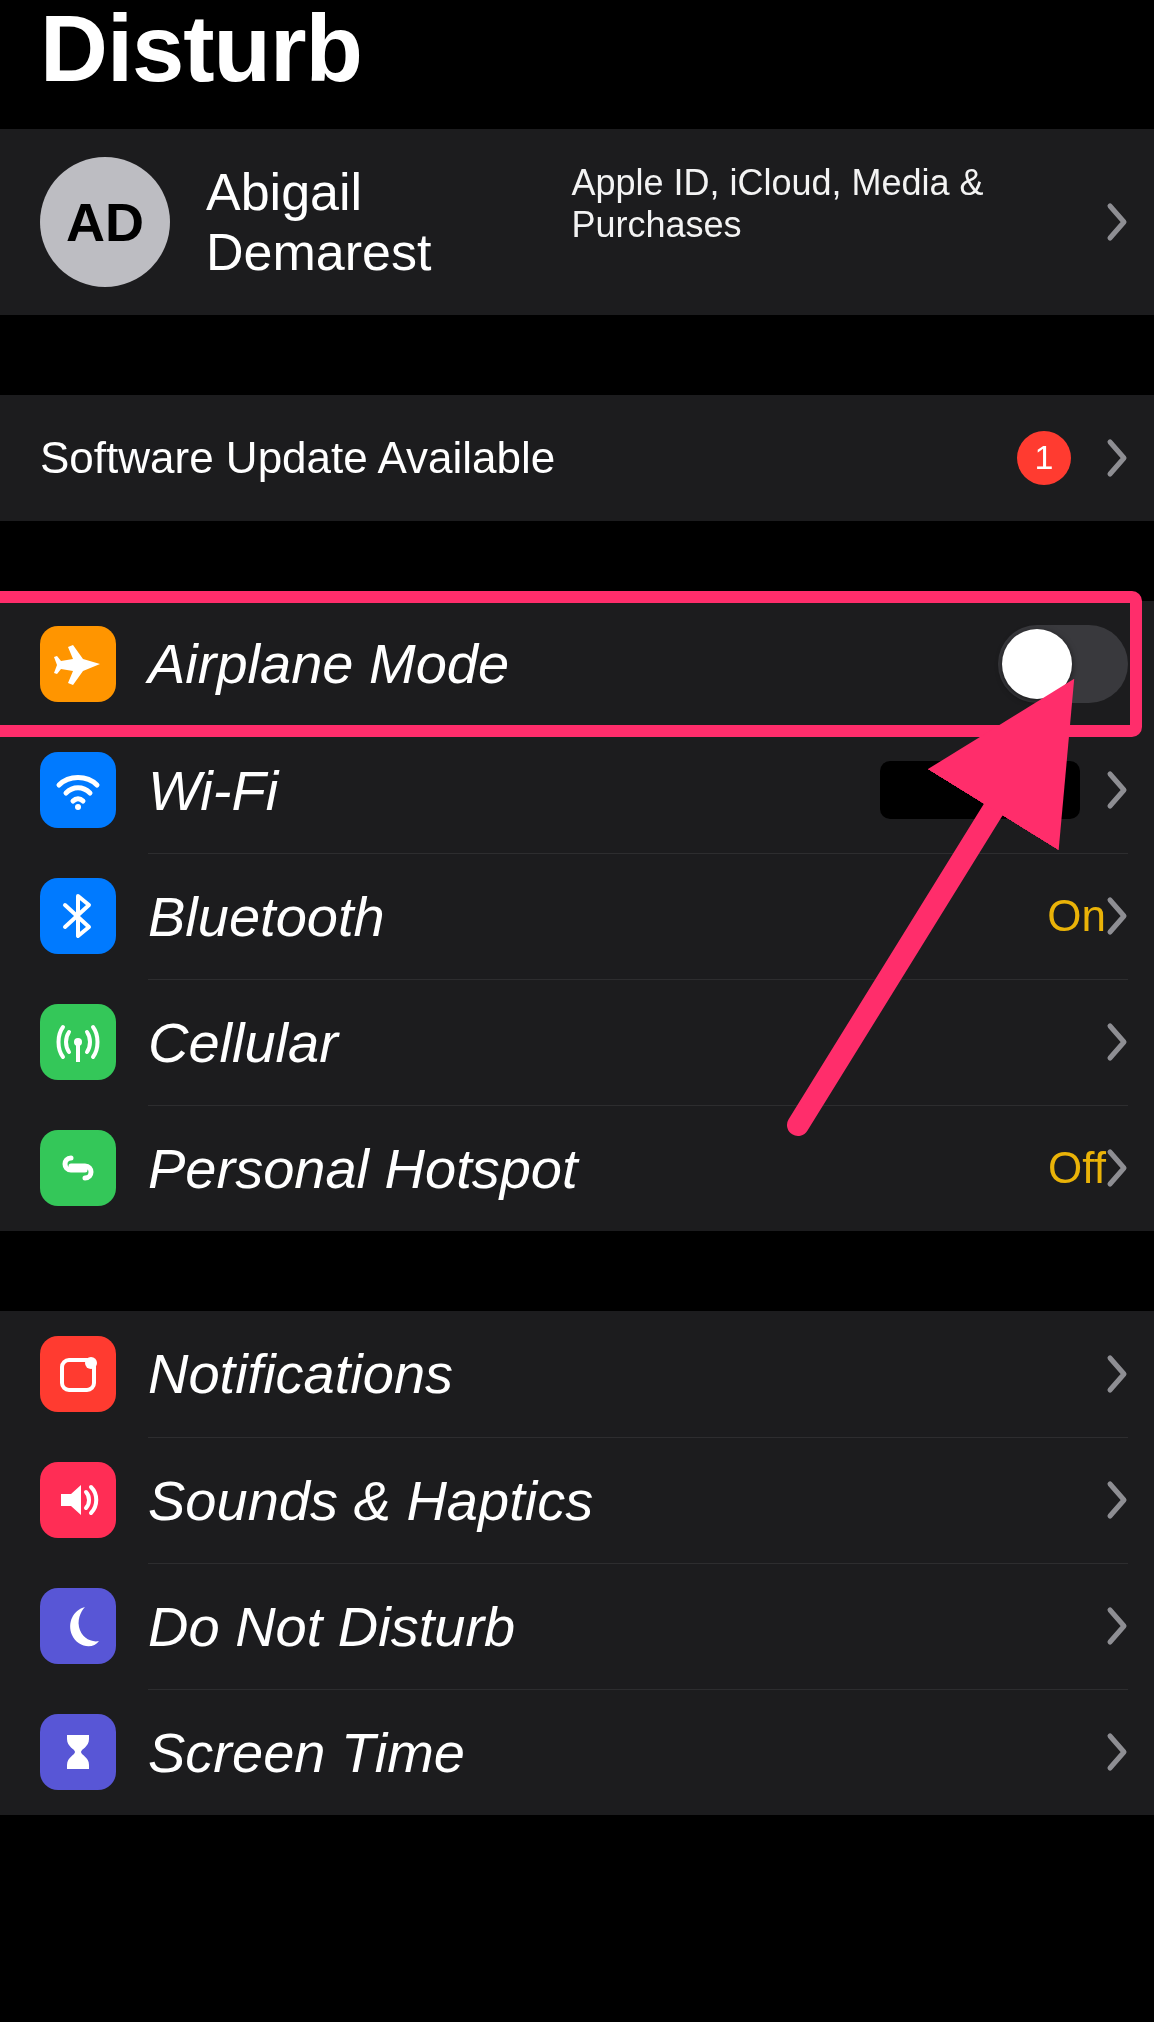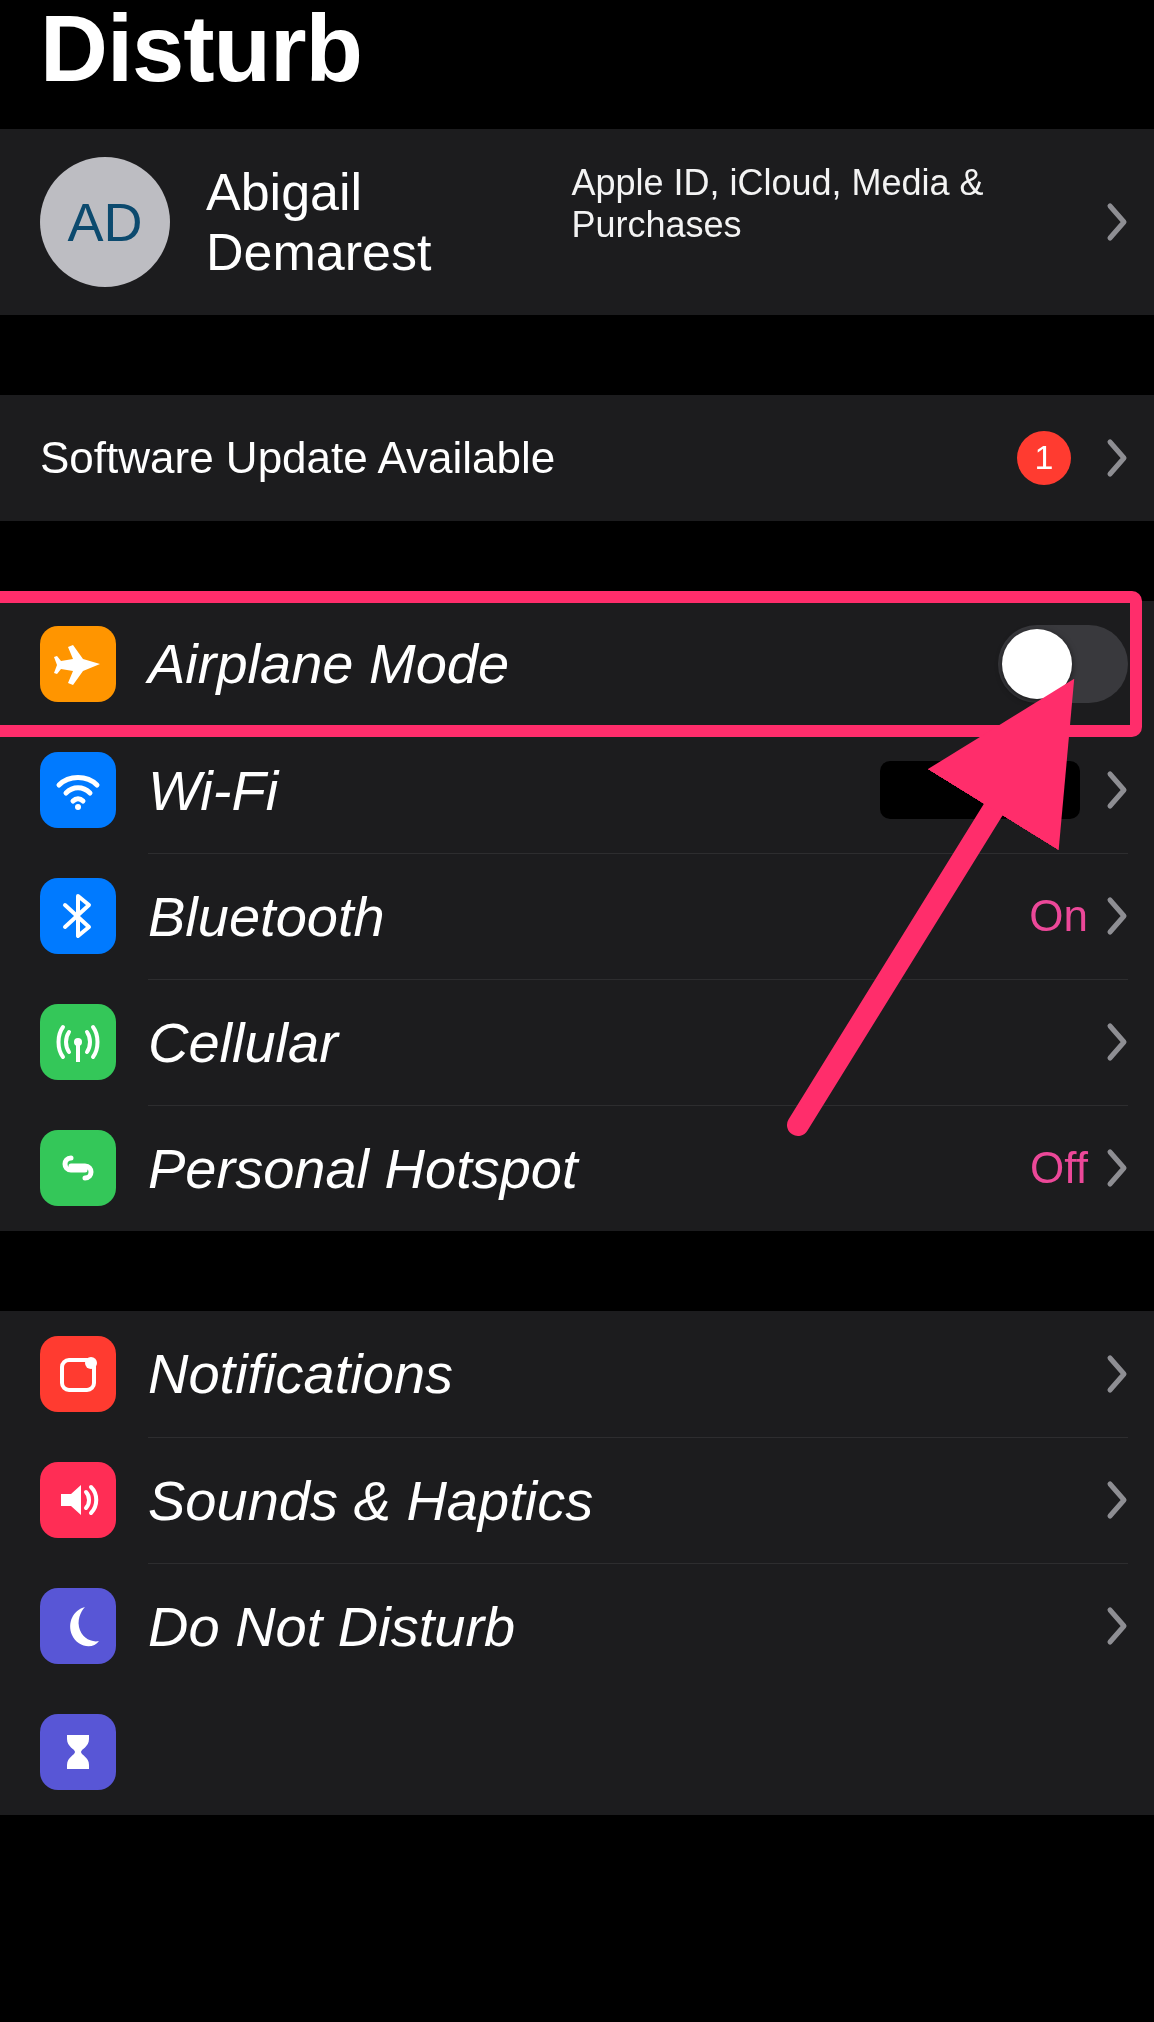--- a/index.html
+++ b/index.html
@@ -29,41 +29,41 @@
     align-items: center;
     min-height: 126px;
     border-top: 1px solid rgba(255,255,255,0.08);
   }
   .row.first .content { border-top: none; gap: 9px; }
 
   
   .profile-row { padding: 28px 26px 28px 40px; min-height: 176px; }
   .avatar {
     width: 130px; height: 130px; border-radius: 50%;
-    background: #bdbdc2; color: #0c4a6e;
+    background: #bdbdc2; color: #000000;
     display: flex; align-items: center; justify-content: center;
-    font-size: 54px; font-weight: 400;
+    font-size: 54px; font-weight: 700;
     flex-shrink: 0; margin-right: 36px;
   }
   .profile-text { flex: 1; display: flex; flex-direction: row; gap: 8px; }
   .profile-name { font-size: 52px; font-weight: 500; color: #fff; }
   .profile-sub  { font-size: 36px; font-weight: 400; color: #fff; opacity: 0.95; }
 
   .label-lg { font-size: 44px; flex:1; padding-left: 40px; color:#fff; }
 
   .icon-box {
     width: 76px; height: 76px; border-radius: 18px;
     margin-left: 40px; margin-right: 32px;
     display: flex; align-items: center; justify-content: center;
     flex-shrink: 0;
   }
   .icon-box svg { width: 50px; height: 50px; }
 
   .item-label { font-size: 56px; color:#fff;font-style:italic; }
-  .item-value { font-size: 44px; color: #ec4899; margin-right: 18px; }
+  .item-value { font-size: 44px; color: #eab308; }
   .redacted { width: 200px; height: 58px; background:#000; border-radius: 10px; margin-right: 26px; }
 
   .chevron {
     width: 22px; height: 40px; flex-shrink: 0;
   }
   .chevron svg { width: 100%; height: 100%; display:block; }
   .chev-path { stroke: #8e8e93; stroke-width: 5; fill: none; stroke-linecap: round; stroke-linejoin: round; }
 
   .badge {
     min-width: 54px; height: 54px; border-radius: 27px;
@@ -280,20 +280,28 @@
         </span>
     </div>
   </div>
 
   <div class="row">
     <div class="icon-box c-purple">
       <svg viewBox="0 0 50 50">
           <path fill="#fff" d="M14 8 L36 8 L36 12 C36 20 28 22 28 25 C28 28 36 30 36 38 L36 42 L14 42 L14 38 C14 30 22 28 22 25 C22 22 14 20 14 12 Z"></path>
         </svg>
     </div>
+    <div class="content">
+      <div class="item-label" style="flex:1">Screen Time</div>
+      <span class="chevron">
+          <svg viewBox="0 0 22 40">
+            <path class="chev-path" d="M4 4 L18 20 L4 36"></path>
+          </svg>
+        </span>
+    </div>
   </div>
 </div>
 
 <div class="highlight-box" id="hl" style="left: -18px; top: 590.688px; width: 1160px; height: 146px;"></div>
 <svg class="arrow-ann" id="arrow" width="400" height="500" viewBox="0 0 400 500" style="left: 738px; top: 664.688px;">
   <defs>
     <marker id="ah" viewBox="0 0 10 10" refX="8" refY="5" markerWidth="7" markerHeight="7" orient="auto-start-reverse">
       <path d="M0 0 L10 5 L0 10 Z" fill="#ff2d6b"></path>
     </marker>
   </defs>

